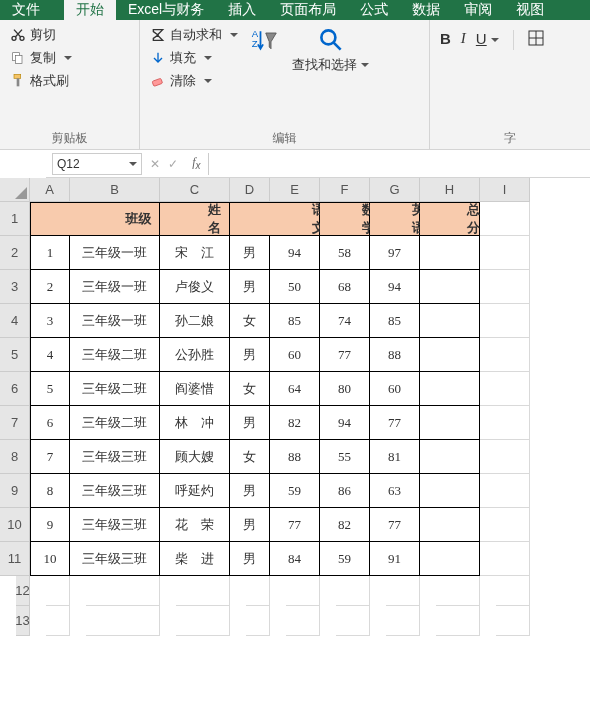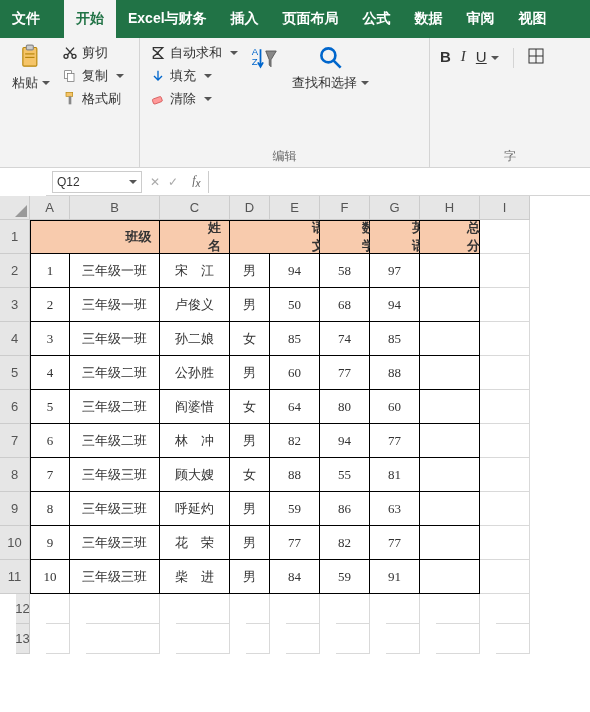--- a/index.html
+++ b/index.html
@@ -1,18 +1,18 @@
 <!DOCTYPE html>
 <html><head>
 <meta charset="utf-8">
 <style>
   * { box-sizing: border-box; font-family: "Microsoft YaHei", sans-serif; }
   body { margin:0; padding:0; width:590px; height:712px; background:#fff; overflow:hidden; font-size:12px; color:#333; }
   
-  .menubar { background:#217346; display:flex; height:38px; color:#fff; align-items:stretch;font-weight:bold; }
+  .menubar { background:#217346; display:flex; height:20px; color:#fff; align-items:stretch; }
   .menutab { padding:0 12px; display:flex; align-items:center; font-size:14px; cursor:pointer; }
   .menutab.active { background:#f3f3f3; color:#217346;margin-left:12px; }
   
   .ribbon { background:#f3f3f3; border-bottom:1px solid #d4d4d4; display:flex; height:130px; }
   .rgroup { border-right:1px solid #d4d4d4; padding:4px 8px 2px 8px; display:flex; flex-direction:column; justify-content:space-between; }
   .rgroup-title { text-align:center; font-size:12px; color:#666; padding-top:2px; }
   .rgroup-body { display:flex; align-items:flex-start; gap:6px; flex:1; }
   .smallbtn { display:flex; align-items:center; gap:4px; padding:2px 2px; font-size:13px; color:#333; cursor:pointer;text-align:center; }
   .smallbtn svg { width:16px; height:16px; flex:none; }
   .bigbtn { display:flex; flex-direction:column; align-items:center; gap:2px; padding:2px 4px; font-size:13px; cursor:pointer; }
@@ -56,29 +56,20 @@
   <div class="menutab">公式</div>
   <div class="menutab">数据</div>
   <div class="menutab">审阅</div>
   <div class="menutab">视图</div>
 </div>
 
 <div class="ribbon">
 
   <div class="rgroup" style="width:140px">
     <div class="rgroup-body">
-      <div class="bigbtn">
-        <svg viewBox="0 0 24 24">
-            <rect x="5" y="3" width="12" height="16" rx="1" fill="#f5c468" stroke="#b8860b"></rect>
-            <rect x="8" y="1" width="6" height="4" rx="1" fill="#ccc" stroke="#888"></rect>
-            <rect x="7" y="8" width="8" height="1" fill="#b8860b"></rect>
-            <rect x="7" y="11" width="8" height="1" fill="#b8860b"></rect>
-          </svg>
-        <span class="dropcaret">粘贴</span>
-      </div>
       <div class="stack">
         <div class="smallbtn">
           <svg viewBox="0 0 24 24">
               <circle cx="6" cy="17" r="3" fill="none" stroke="#333" stroke-width="2"></circle>
               <circle cx="18" cy="17" r="3" fill="none" stroke="#333" stroke-width="2"></circle>
               <path d="M8 15 L18 4 M16 15 L6 4" stroke="#333" stroke-width="2"></path>
             </svg>
           <span>剪切</span>
         </div>
         <div class="smallbtn dropcaret">
@@ -90,20 +81,21 @@
         </div>
         <div class="smallbtn">
           <svg viewBox="0 0 24 24">
               <rect x="6" y="2" width="10" height="6" fill="#f5c468" stroke="#b8860b"></rect>
               <path d="M10 8 L10 20 L14 20 L14 8" fill="#888"></path>
             </svg>
           <span>格式刷</span>
         </div>
       </div>
     </div>
+    <div class="rgroup-title">剪贴板</div>
   </div>
 
   <div class="rgroup" style="width:290px">
     <div class="rgroup-body">
       <div class="stack">
         <div class="smallbtn dropcaret">
           <svg viewBox="0 0 24 24">
               <path d="M5 4 H19 L11 12 L19 20 H5 V17 L12 12 L5 7 Z" fill="none" stroke="#333" stroke-width="2"></path>
             </svg>
           <span>自动求和</span>

